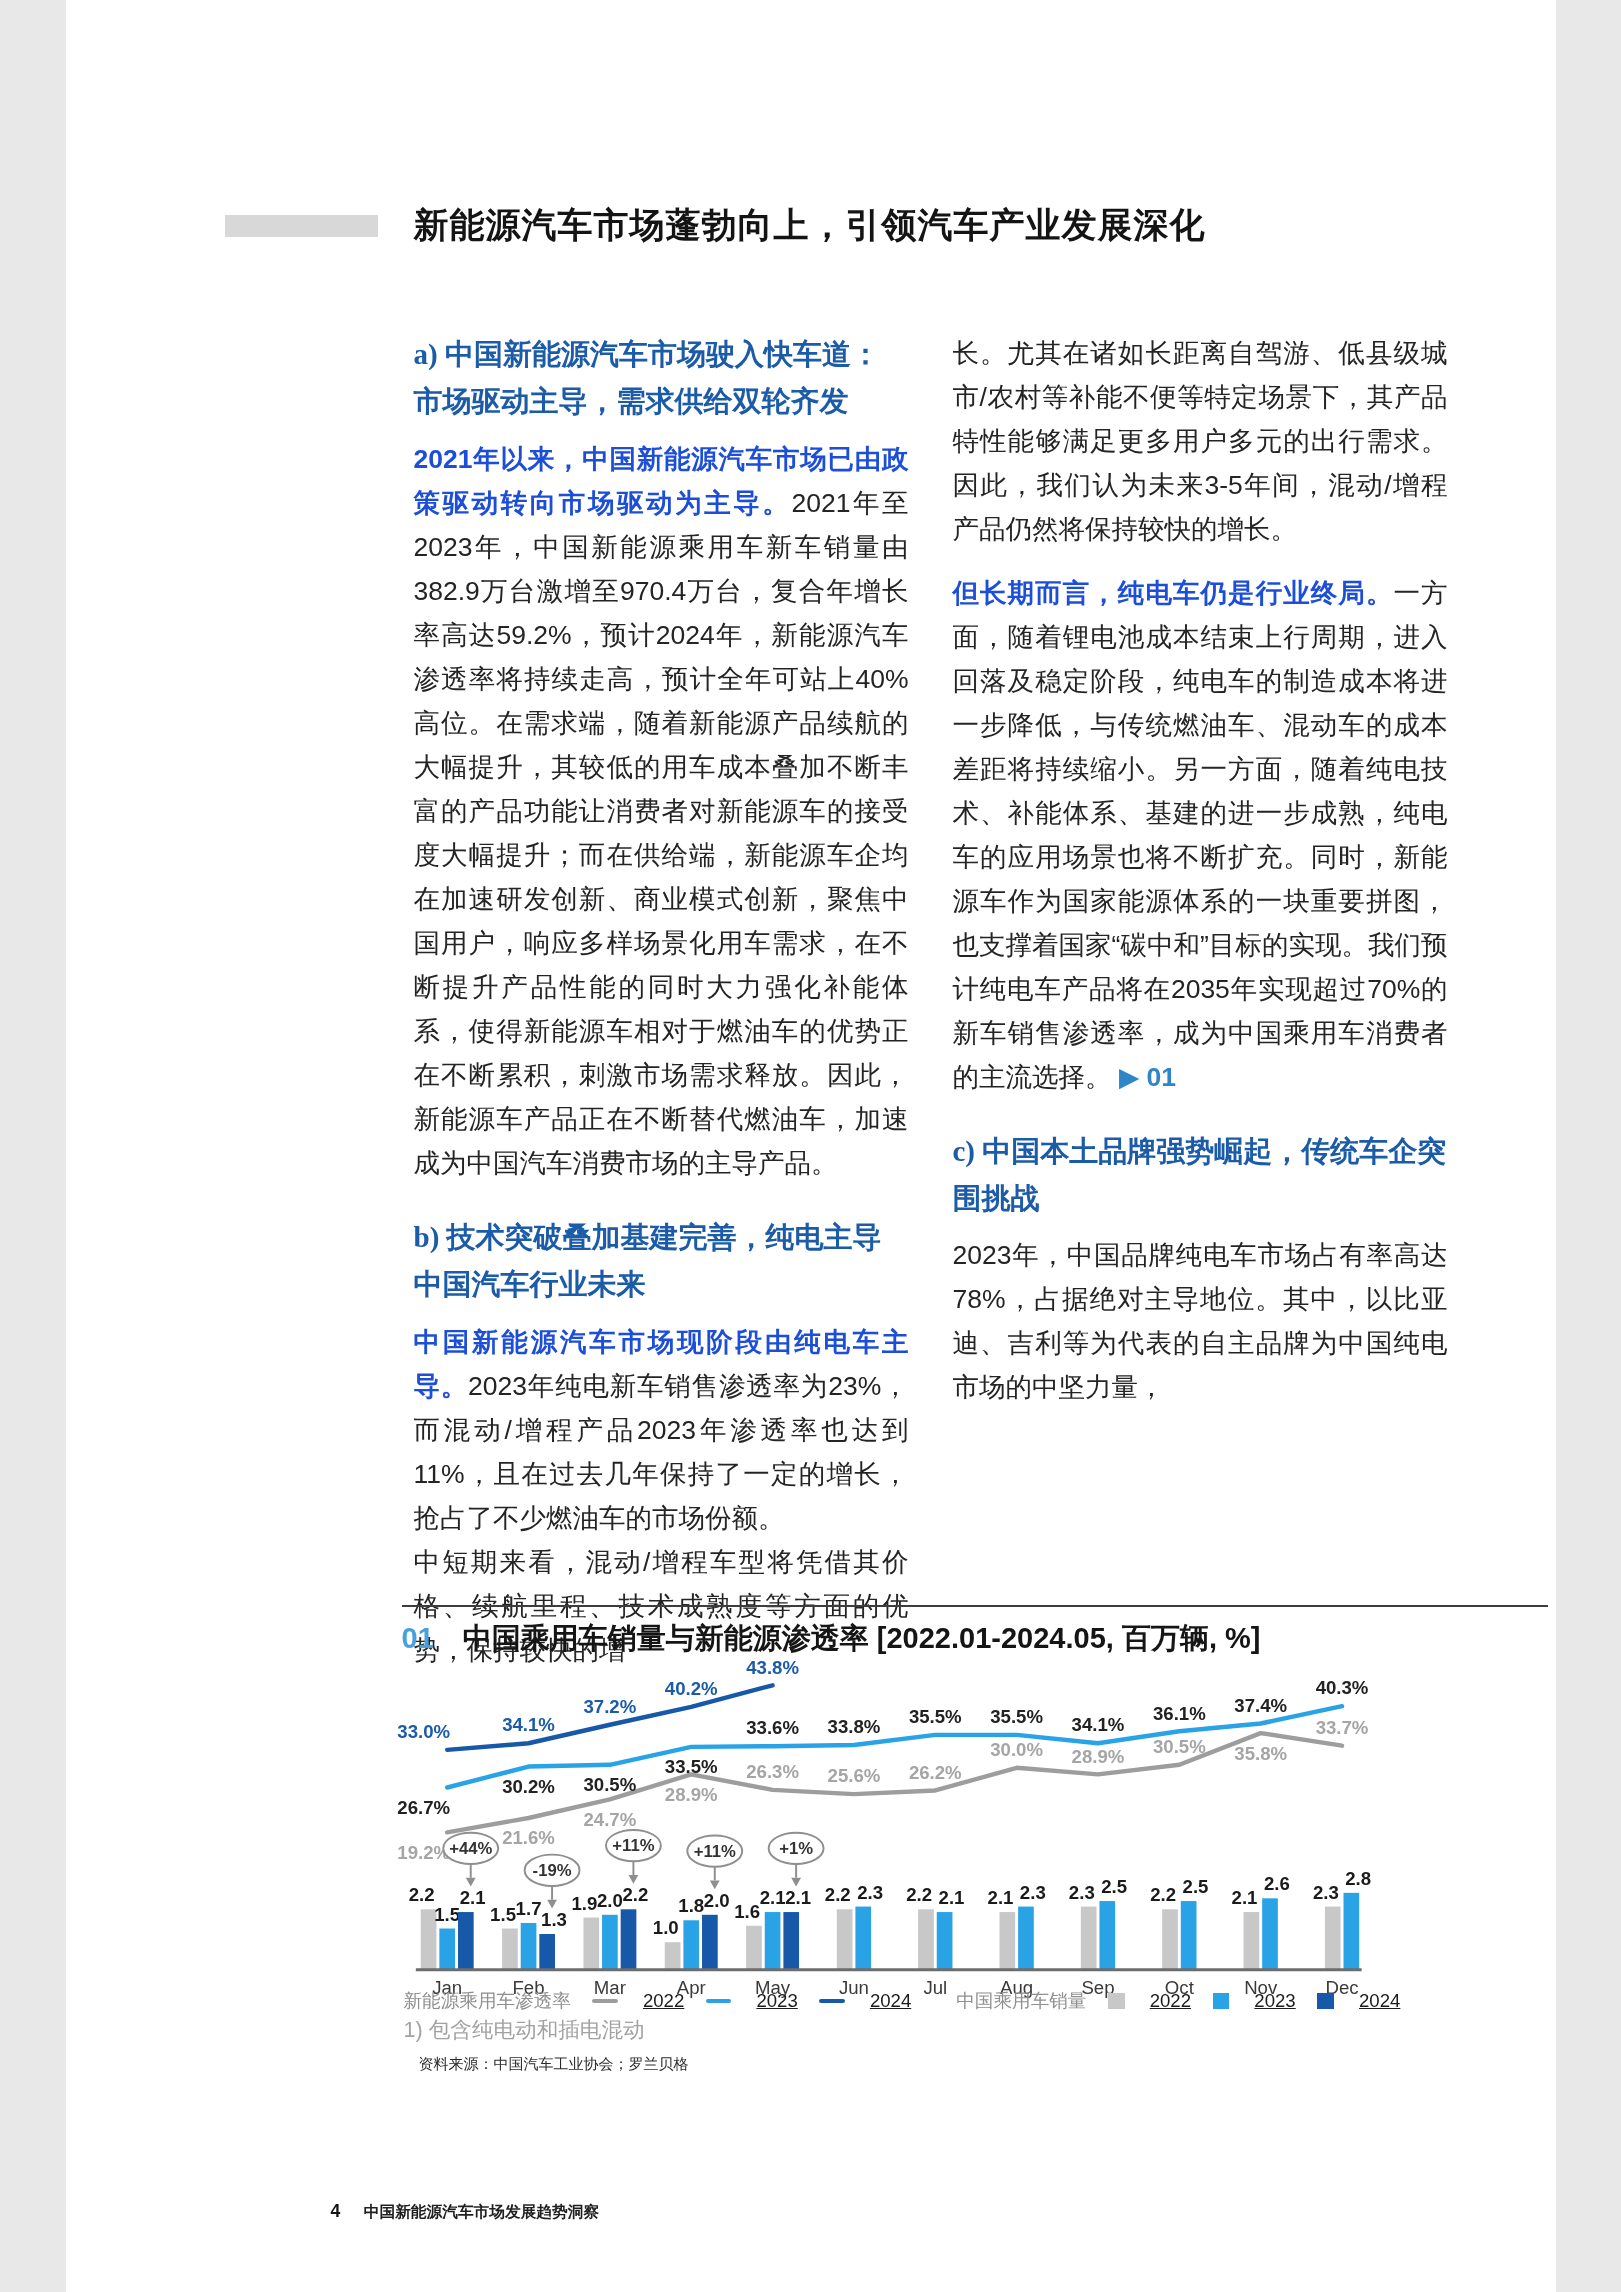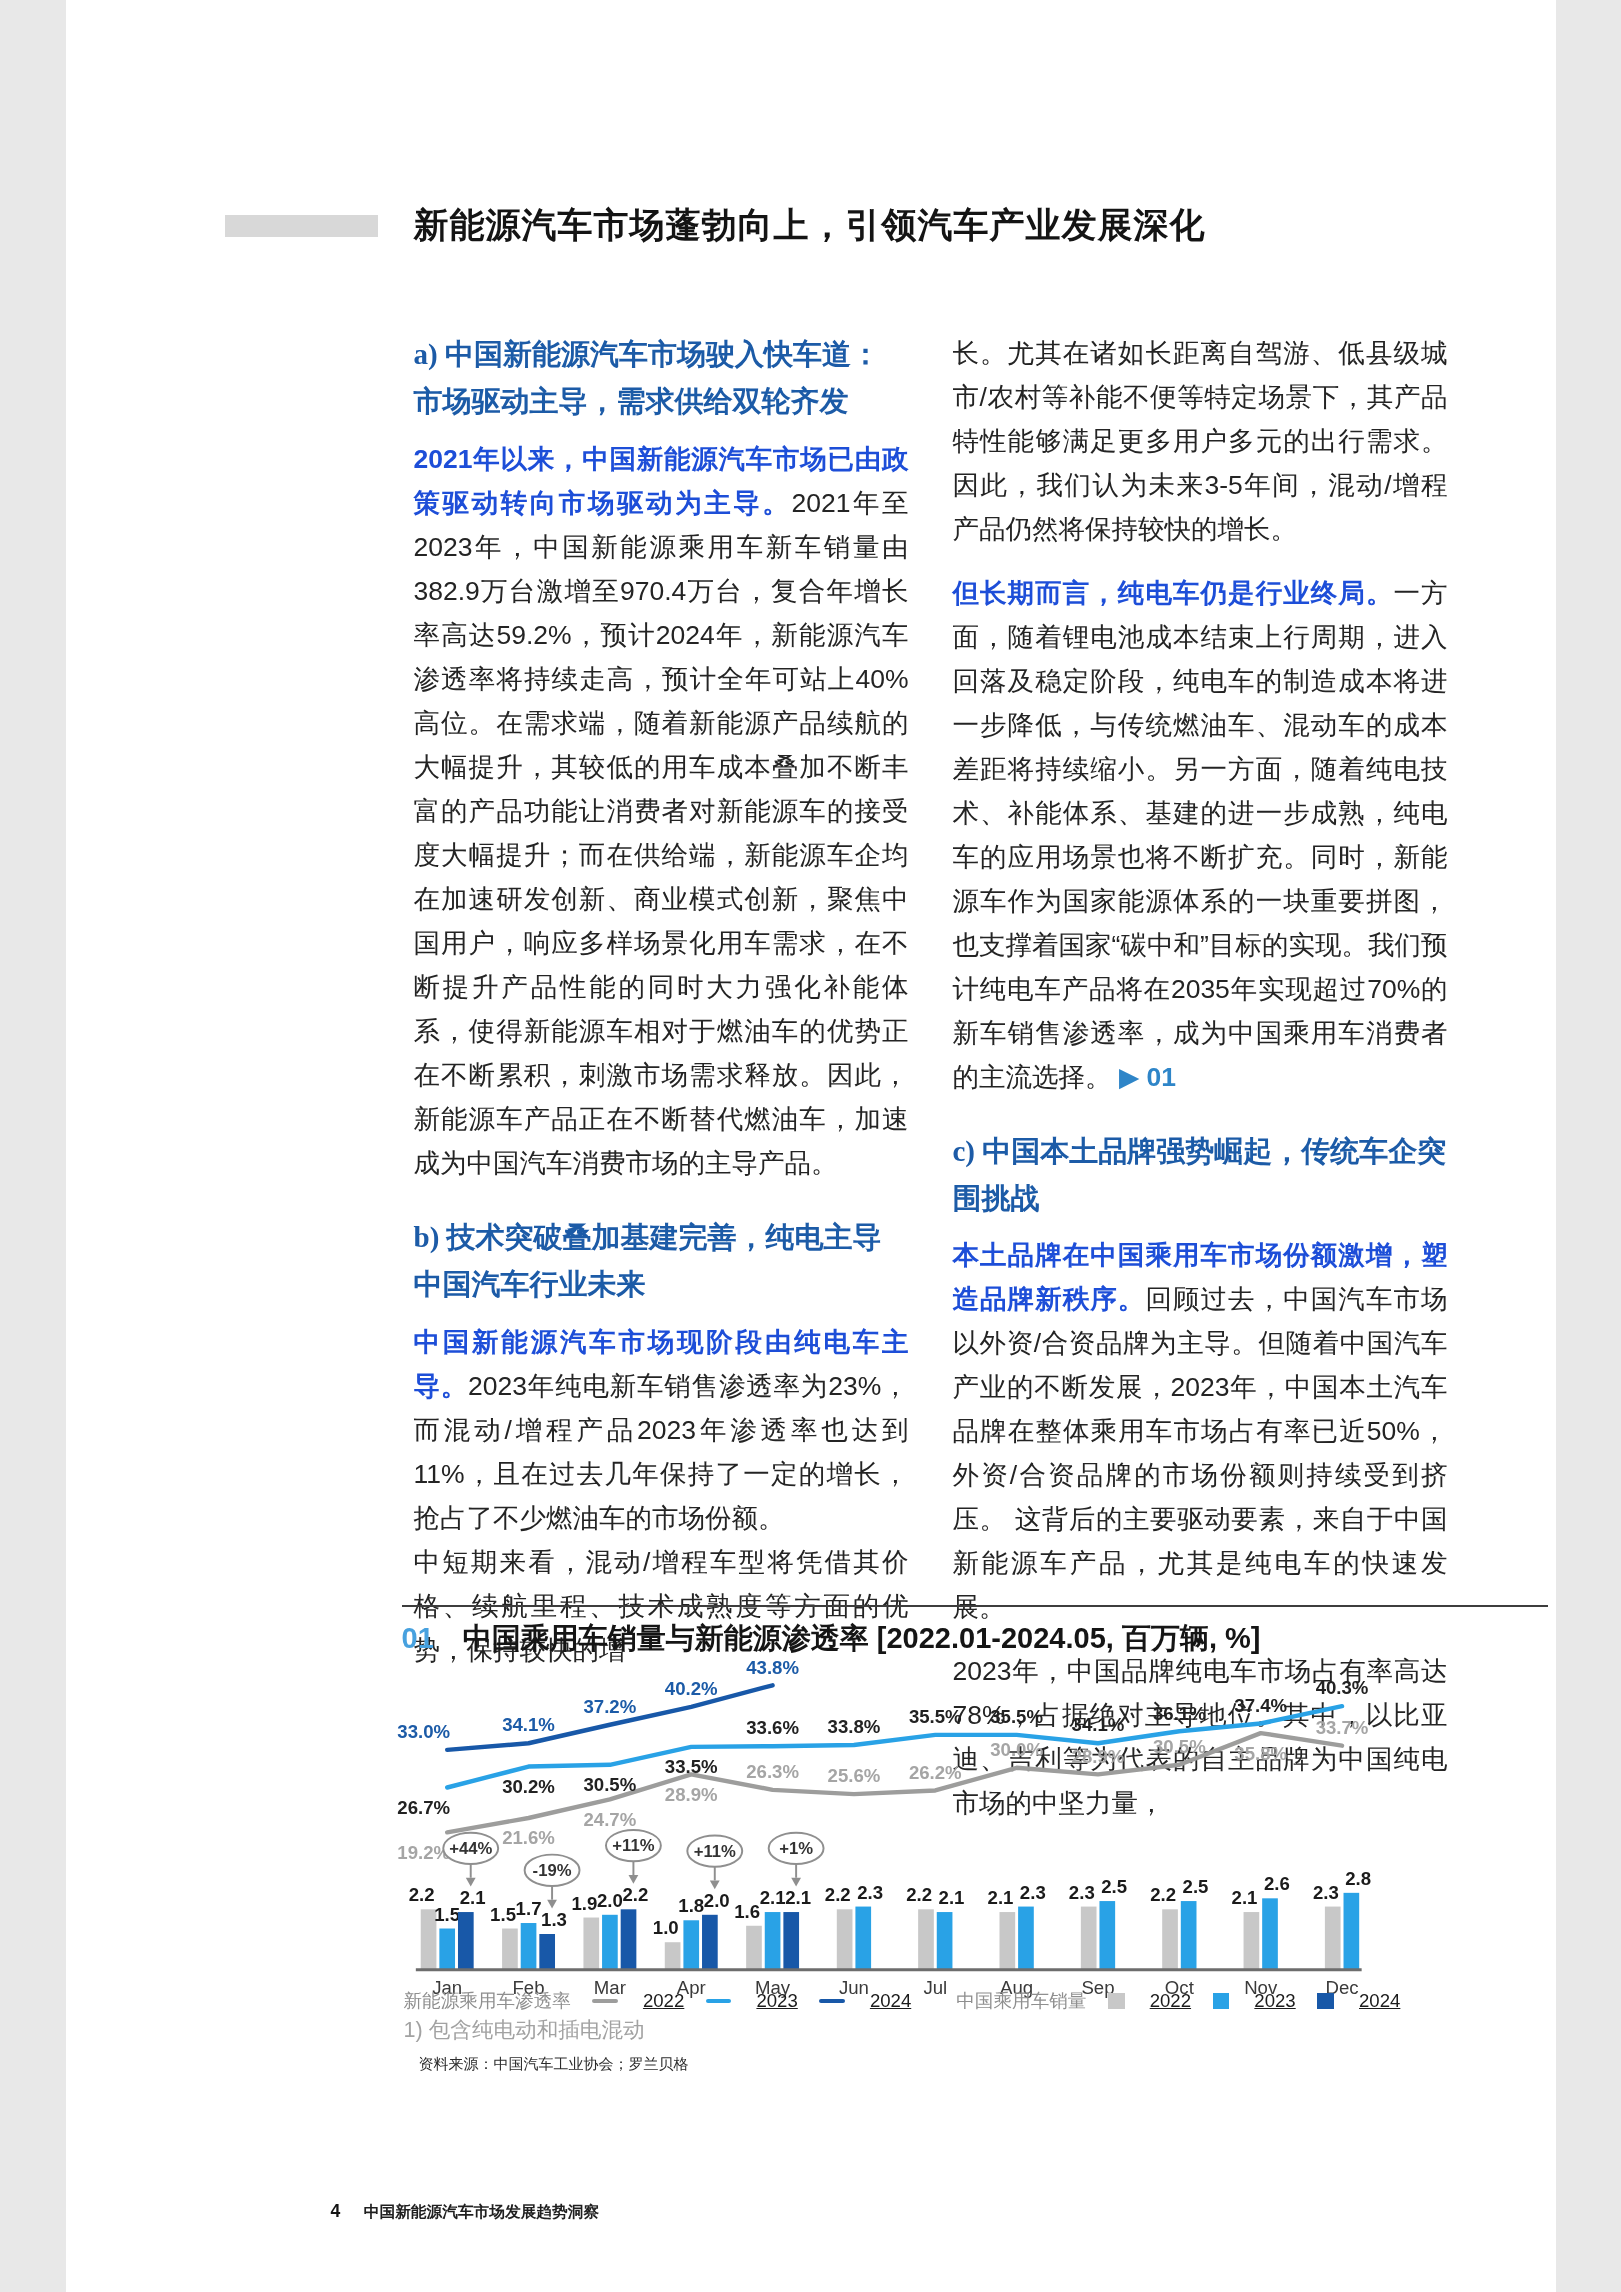--- a/index.html
+++ b/index.html
@@ -58,21 +58,20 @@
     <div class="sec-heading">b) 技术突破叠加基建完善，纯电主导中国汽车行业未来</div>
     <p class="mb0"><span class="lead">中国新能源汽车市场现阶段由纯电车主导。</span><span>2023年纯电新车销售渗透率为23%，而混动/增程产品2023年渗透率也达到11%，且在过去几年保持了一定的增长，抢占了不少燃油车的市场份额。</span></p>
     <p>中短期来看，混动/增程车型将凭借其价格、续航里程、技术成熟度等方面的优势，保持较快的增</p>
   </div>
 
   <div class="col col-right">
     <p>长。尤其在诸如长距离自驾游、低县级城市/农村等补能不便等特定场景下，其产品特性能够满足更多用户多元的出行需求。因此，我们认为未来3-5年间，混动/增程产品仍然将保持较快的增长。</p>
     <p><span class="lead">但长期而言，纯电车仍是行业终局。</span><span>一方面，随着锂电池成本结束上行周期，进入回落及稳定阶段，纯电车的制造成本将进一步降低，与传统燃油车、混动车的成本差距将持续缩小。另一方面，随着纯电技术、补能体系、基建的进一步成熟，纯电车的应用场景也将不断扩充。同时，新能源车作为国家能源体系的一块重要拼图，也支撑着国家“碳中和”目标的实现。我们预计纯电车产品将在2035年实现超过70%的新车销售渗透率，成为中国乘用车消费者的主流选择。</span> <span class="marker">▶ 01</span></p>
 
     <div class="sec-heading">c) 中国本土品牌强势崛起，传统车企突围挑战</div>
-    <p><span class="lead">本土品牌在中国乘用车市场份额激增，塑造品牌新秩序。</span><span>回顾过去，中国汽车市场以外资/合资品牌为主导。但随着中国汽车产业的不断发展，2023年，中国本土汽车品牌在整体乘用车市场占有率已近50%，外资/合资品牌的市场份额则持续受到挤压。 这背后的主要驱动要素，来自于中国新能源车产品，尤其是纯电车的快速发展。</span></p>
     <p>2023年，中国品牌纯电车市场占有率高达78%，占据绝对主导地位。其中，以比亚迪、吉利等为代表的自主品牌为中国纯电市场的中坚力量，</p>
   </div>
 
   <div class="fig-rule"></div>
   <div class="fig-head">
     <span class="fig-num">01</span>
     <span class="fig-title">中国乘用车销量与新能源渗透率 [2022.01-2024.05, 百万辆, %]</span>
   </div>
 
   <svg id="chart-svg" class="chart-svg" width="1157" height="345" viewBox="0 0 1180 352">

